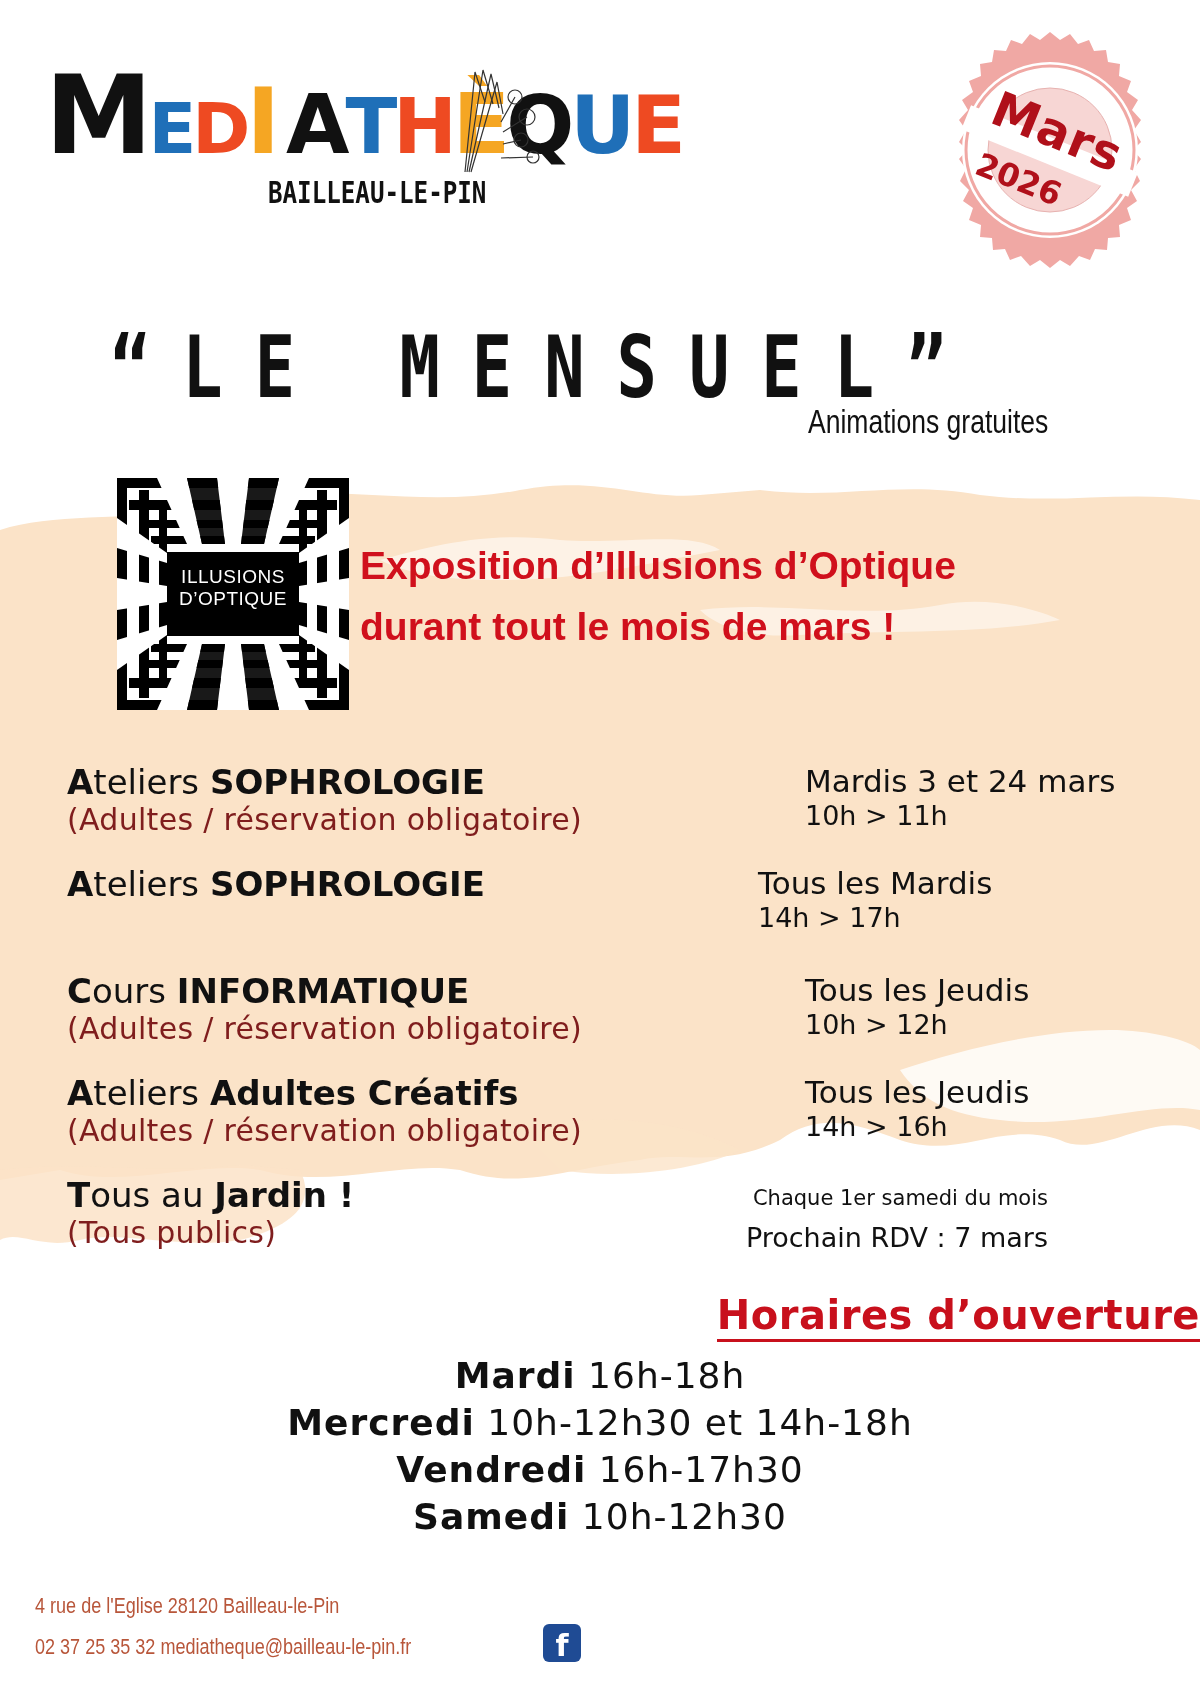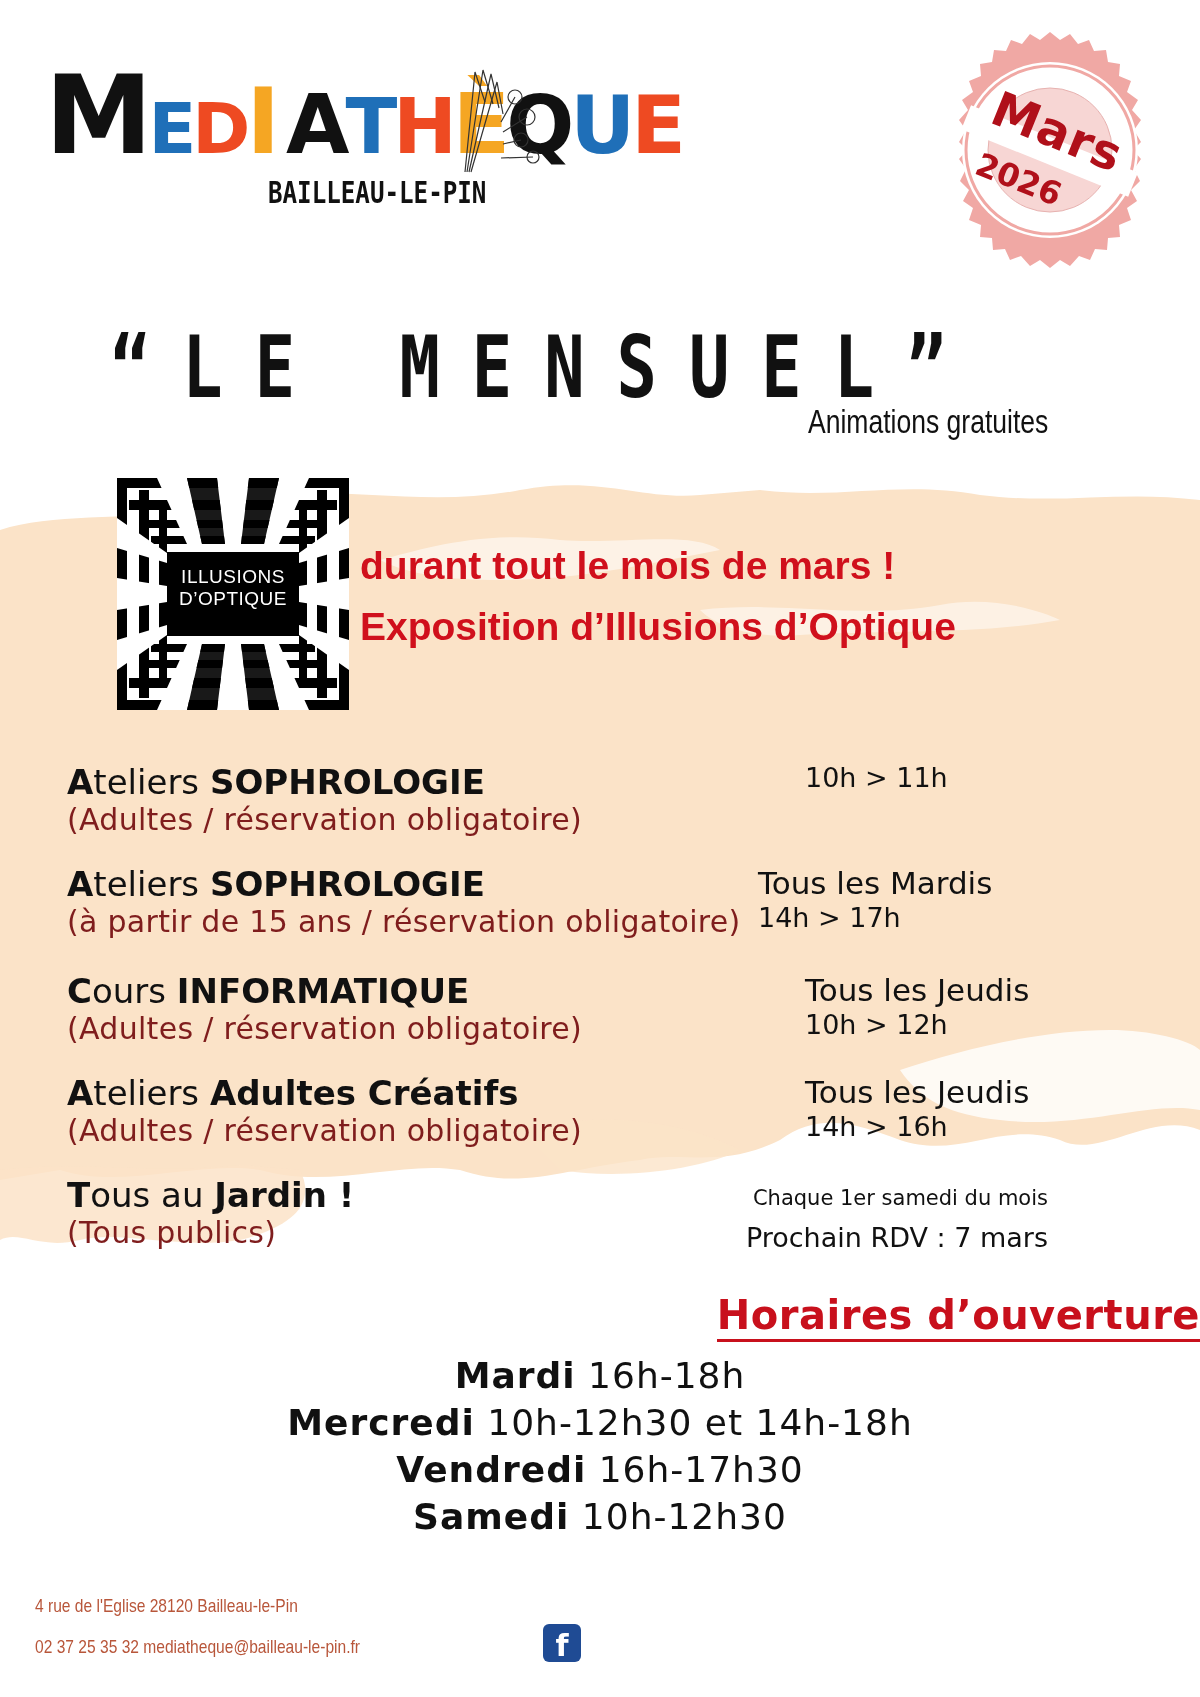--- a/index.html
+++ b/index.html
@@ -49,21 +49,21 @@
   .act-right.rightalign { text-align: right; }
 
   
   .hours-title { left: 0; width: 1200px; top: 1292px; text-align: right; }
   .hours-title span { font-family: "DejaVu Sans", sans-serif; font-size: 40px; color: #c8101c; font-weight: bold; border-bottom: 3px solid #c8101c; padding-bottom: 1px; display: inline-block; line-height: 46px; letter-spacing: 0.5px; }
   .hours-list { left: 0; width: 1200px; top: 1352px; text-align: center; }
   .hours-row { font-family: "DejaVu Sans", sans-serif; font-size: 36px; line-height: 47px; color: #111; white-space: nowrap; letter-spacing: 1px; }
   .hours-row .day { font-weight: bold; }
 
   
-  .footer { left: 35px; top: 1585px; font-family: "Liberation Sans", sans-serif; font-size: 19px; line-height: 41px; color: #b8563a; white-space: nowrap; }
+  .footer { left: 35px; top: 1585px; font-family: "Liberation Sans", sans-serif; font-size: 22px; line-height: 41px; color: #b8563a; white-space: nowrap; }
   .footer-line { transform: scaleX(0.82); transform-origin: left; }
   .fb { left: 543px; top: 1624px; width: 38px; height: 38px; background: #1f4b94; border-radius: 6px; }
   .fb span { position: absolute; left: 0; top: 0; width: 38px; height: 38px; text-align: center; color: #fff; font-family: "DejaVu Sans", sans-serif; font-weight: bold; font-size: 30px; line-height: 44px; }
 </style>
 </head>
 <body>
 
 <svg class="brush" viewBox="0 0 1200 820" width="1200" height="820">
   <g fill="#fbe3c8">
     <path d="M0,60 C60,40 140,55 240,30 C320,10 420,40 520,20 C600,5 640,30 700,25 L760,20 C840,30 900,10 980,25 C1060,35 1120,20 1200,30 L1200,300 C1150,290 1120,260 1080,270 C1020,280 980,240 1000,230 C1060,235 1120,230 1200,250 L1200,660 C1150,640 1100,690 1060,670 C1000,650 960,690 900,670 C860,655 820,640 780,670 C720,700 680,680 640,690 C560,700 520,720 460,700 C400,690 330,720 260,700 C200,690 120,720 60,700 L0,710 Z"></path>
@@ -161,36 +161,36 @@
     </g>
     <rect x="50" y="74" width="132" height="84" fill="#000"></rect>
   </svg>
   <div class="illusion-label">
     <div>ILLUSIONS</div>
     <div>D’OPTIQUE</div>
   </div>
 </div>
 
 <div class="abs expo">
+  <div>Exposition d’Illusions d’Optique</div>
   <div>durant tout le mois de mars !</div>
-  <div>Exposition d’Illusions d’Optique</div>
 </div>
 
 <div>
   <div class="act-left" style="top:762px;">
     <div class="act-title"><span class="lead">A</span><span class="rest">teliers </span><span class="strong">SOPHROLOGIE</span></div>
     <div class="act-note">(Adultes / réservation obligatoire)</div>
   </div>
   <div class="act-right" style="left:805px; top:762px;">
+    <div class="act-day">Mardis 3 et 24 mars</div>
     <div class="act-time">10h &gt; 11h</div>
   </div>
 
   <div class="act-left" style="top:864px;">
     <div class="act-title"><span class="lead">A</span><span class="rest">teliers </span><span class="strong">SOPHROLOGIE</span></div>
-    <div class="act-note">(à partir de 15 ans / réservation obligatoire)</div>
   </div>
   <div class="act-right" style="left:758px; top:864px;">
     <div class="act-day">Tous les Mardis</div>
     <div class="act-time">14h &gt; 17h</div>
   </div>
 
   <div class="act-left" style="top:971px;">
     <div class="act-title"><span class="lead">C</span><span class="rest">ours </span><span class="strong">INFORMATIQUE</span></div>
     <div class="act-note">(Adultes / réservation obligatoire)</div>
   </div>

